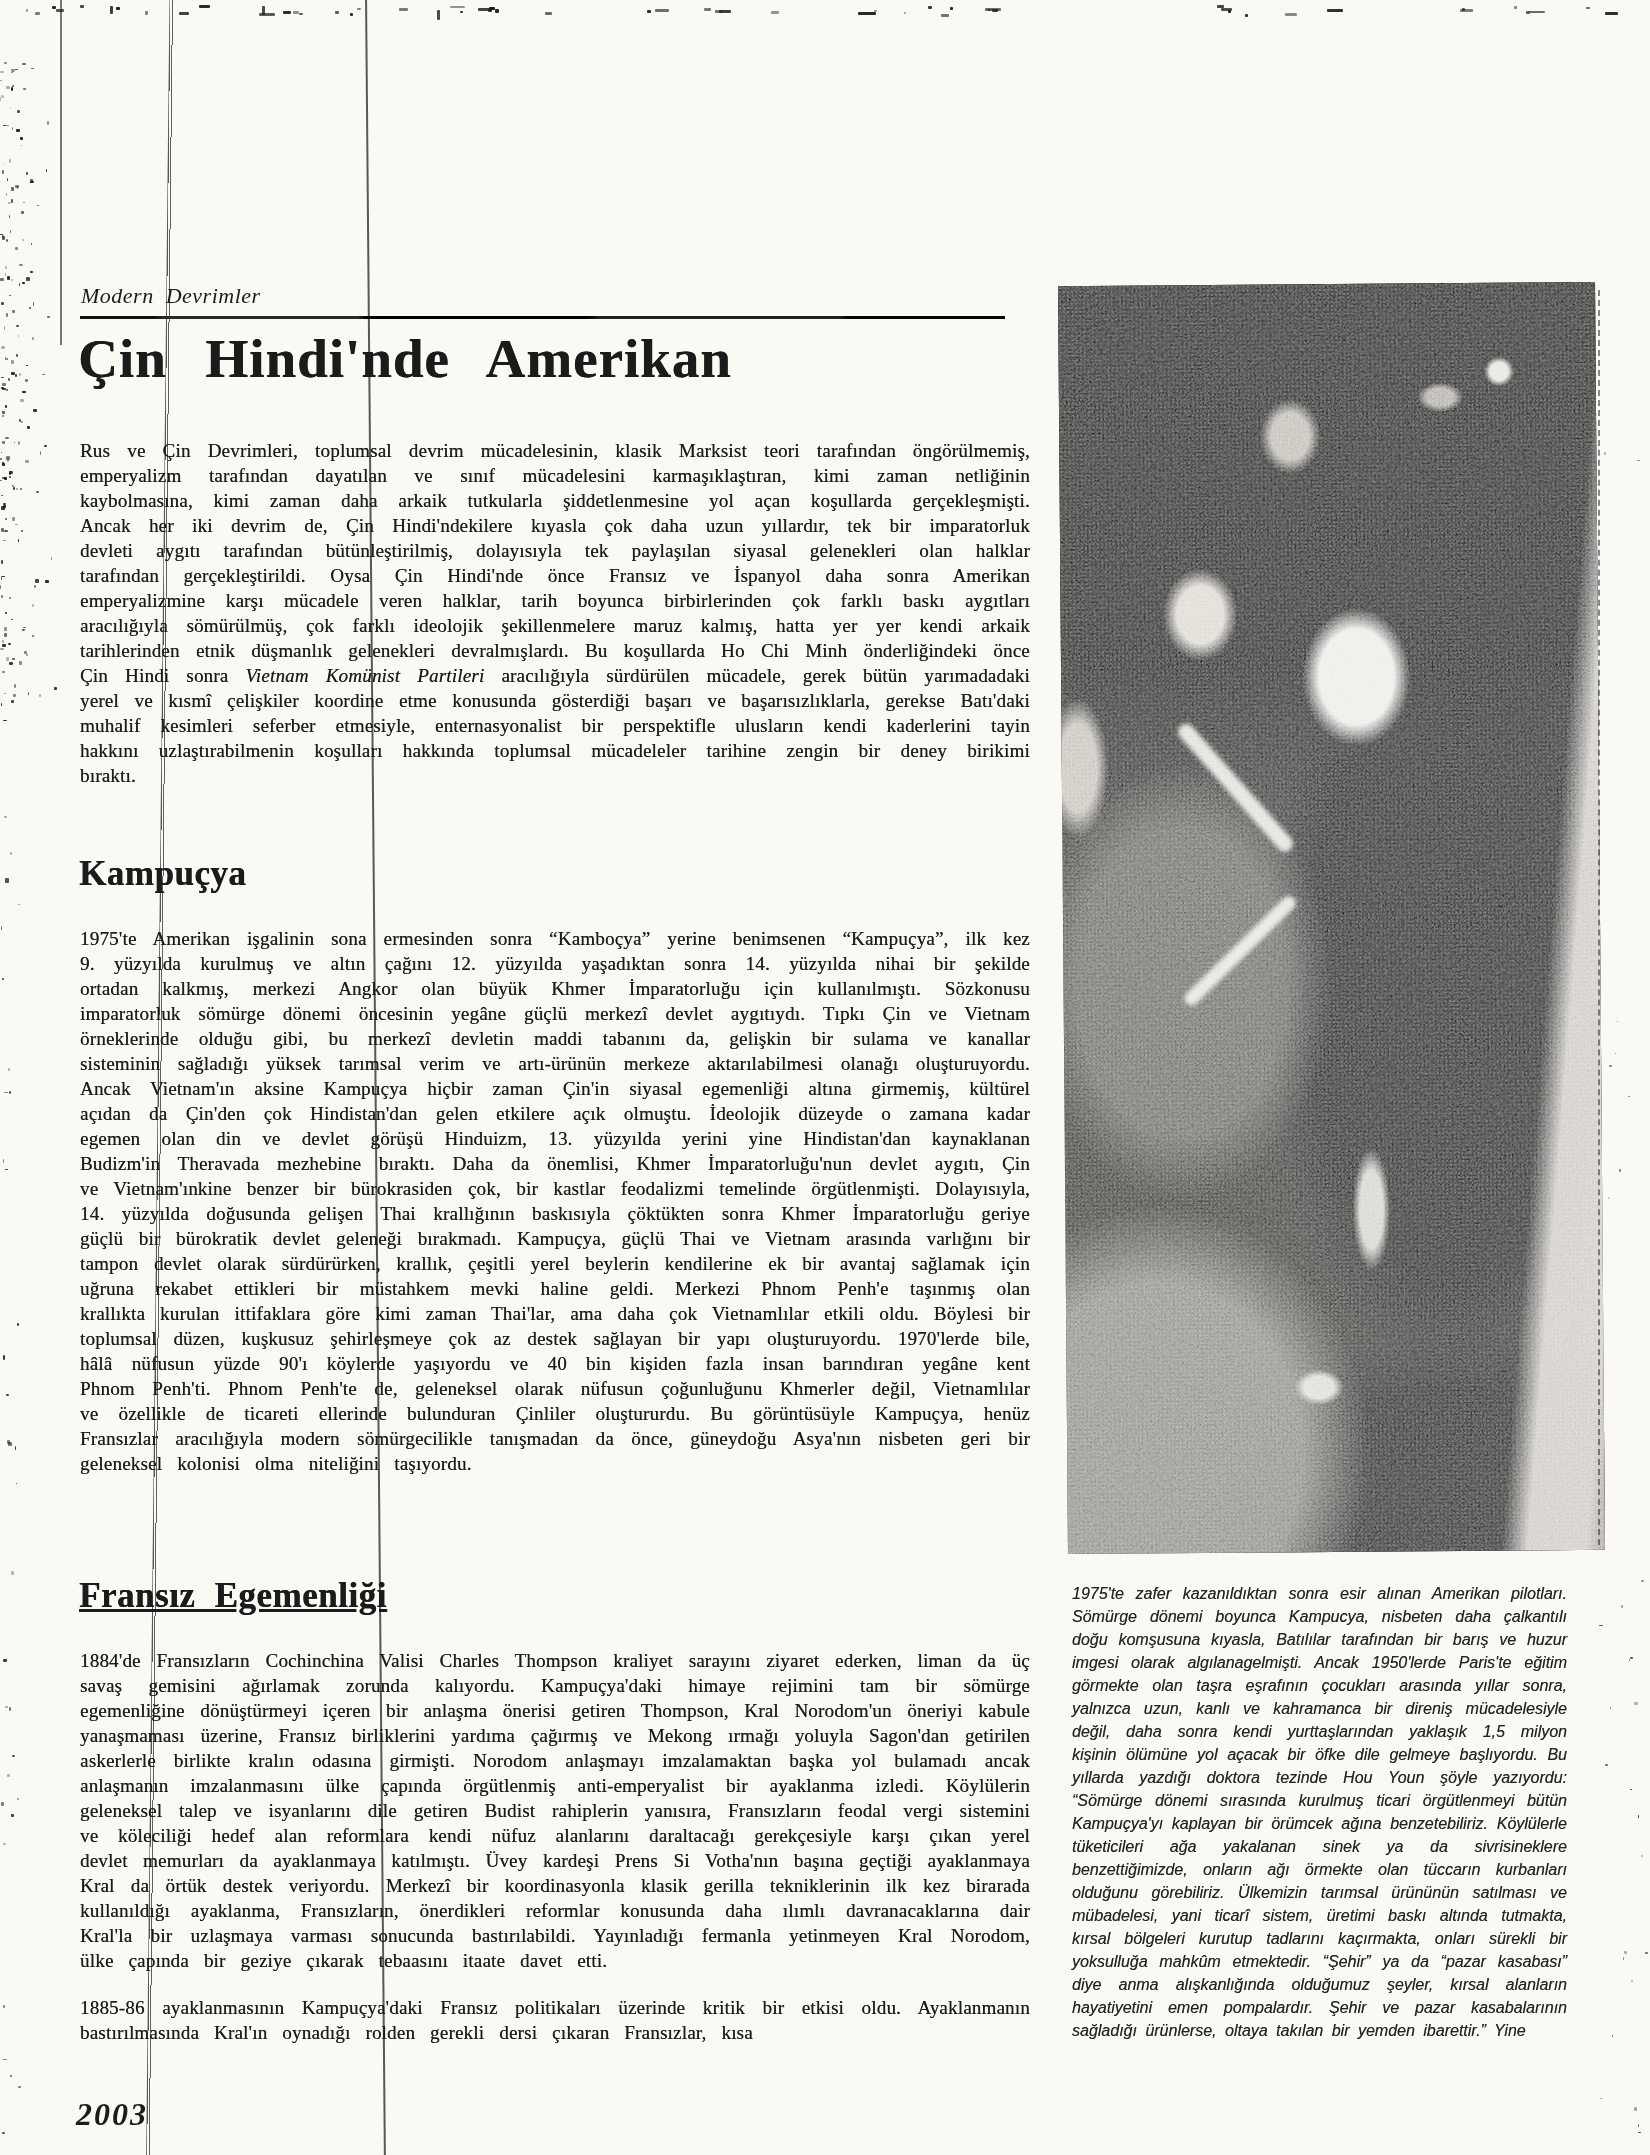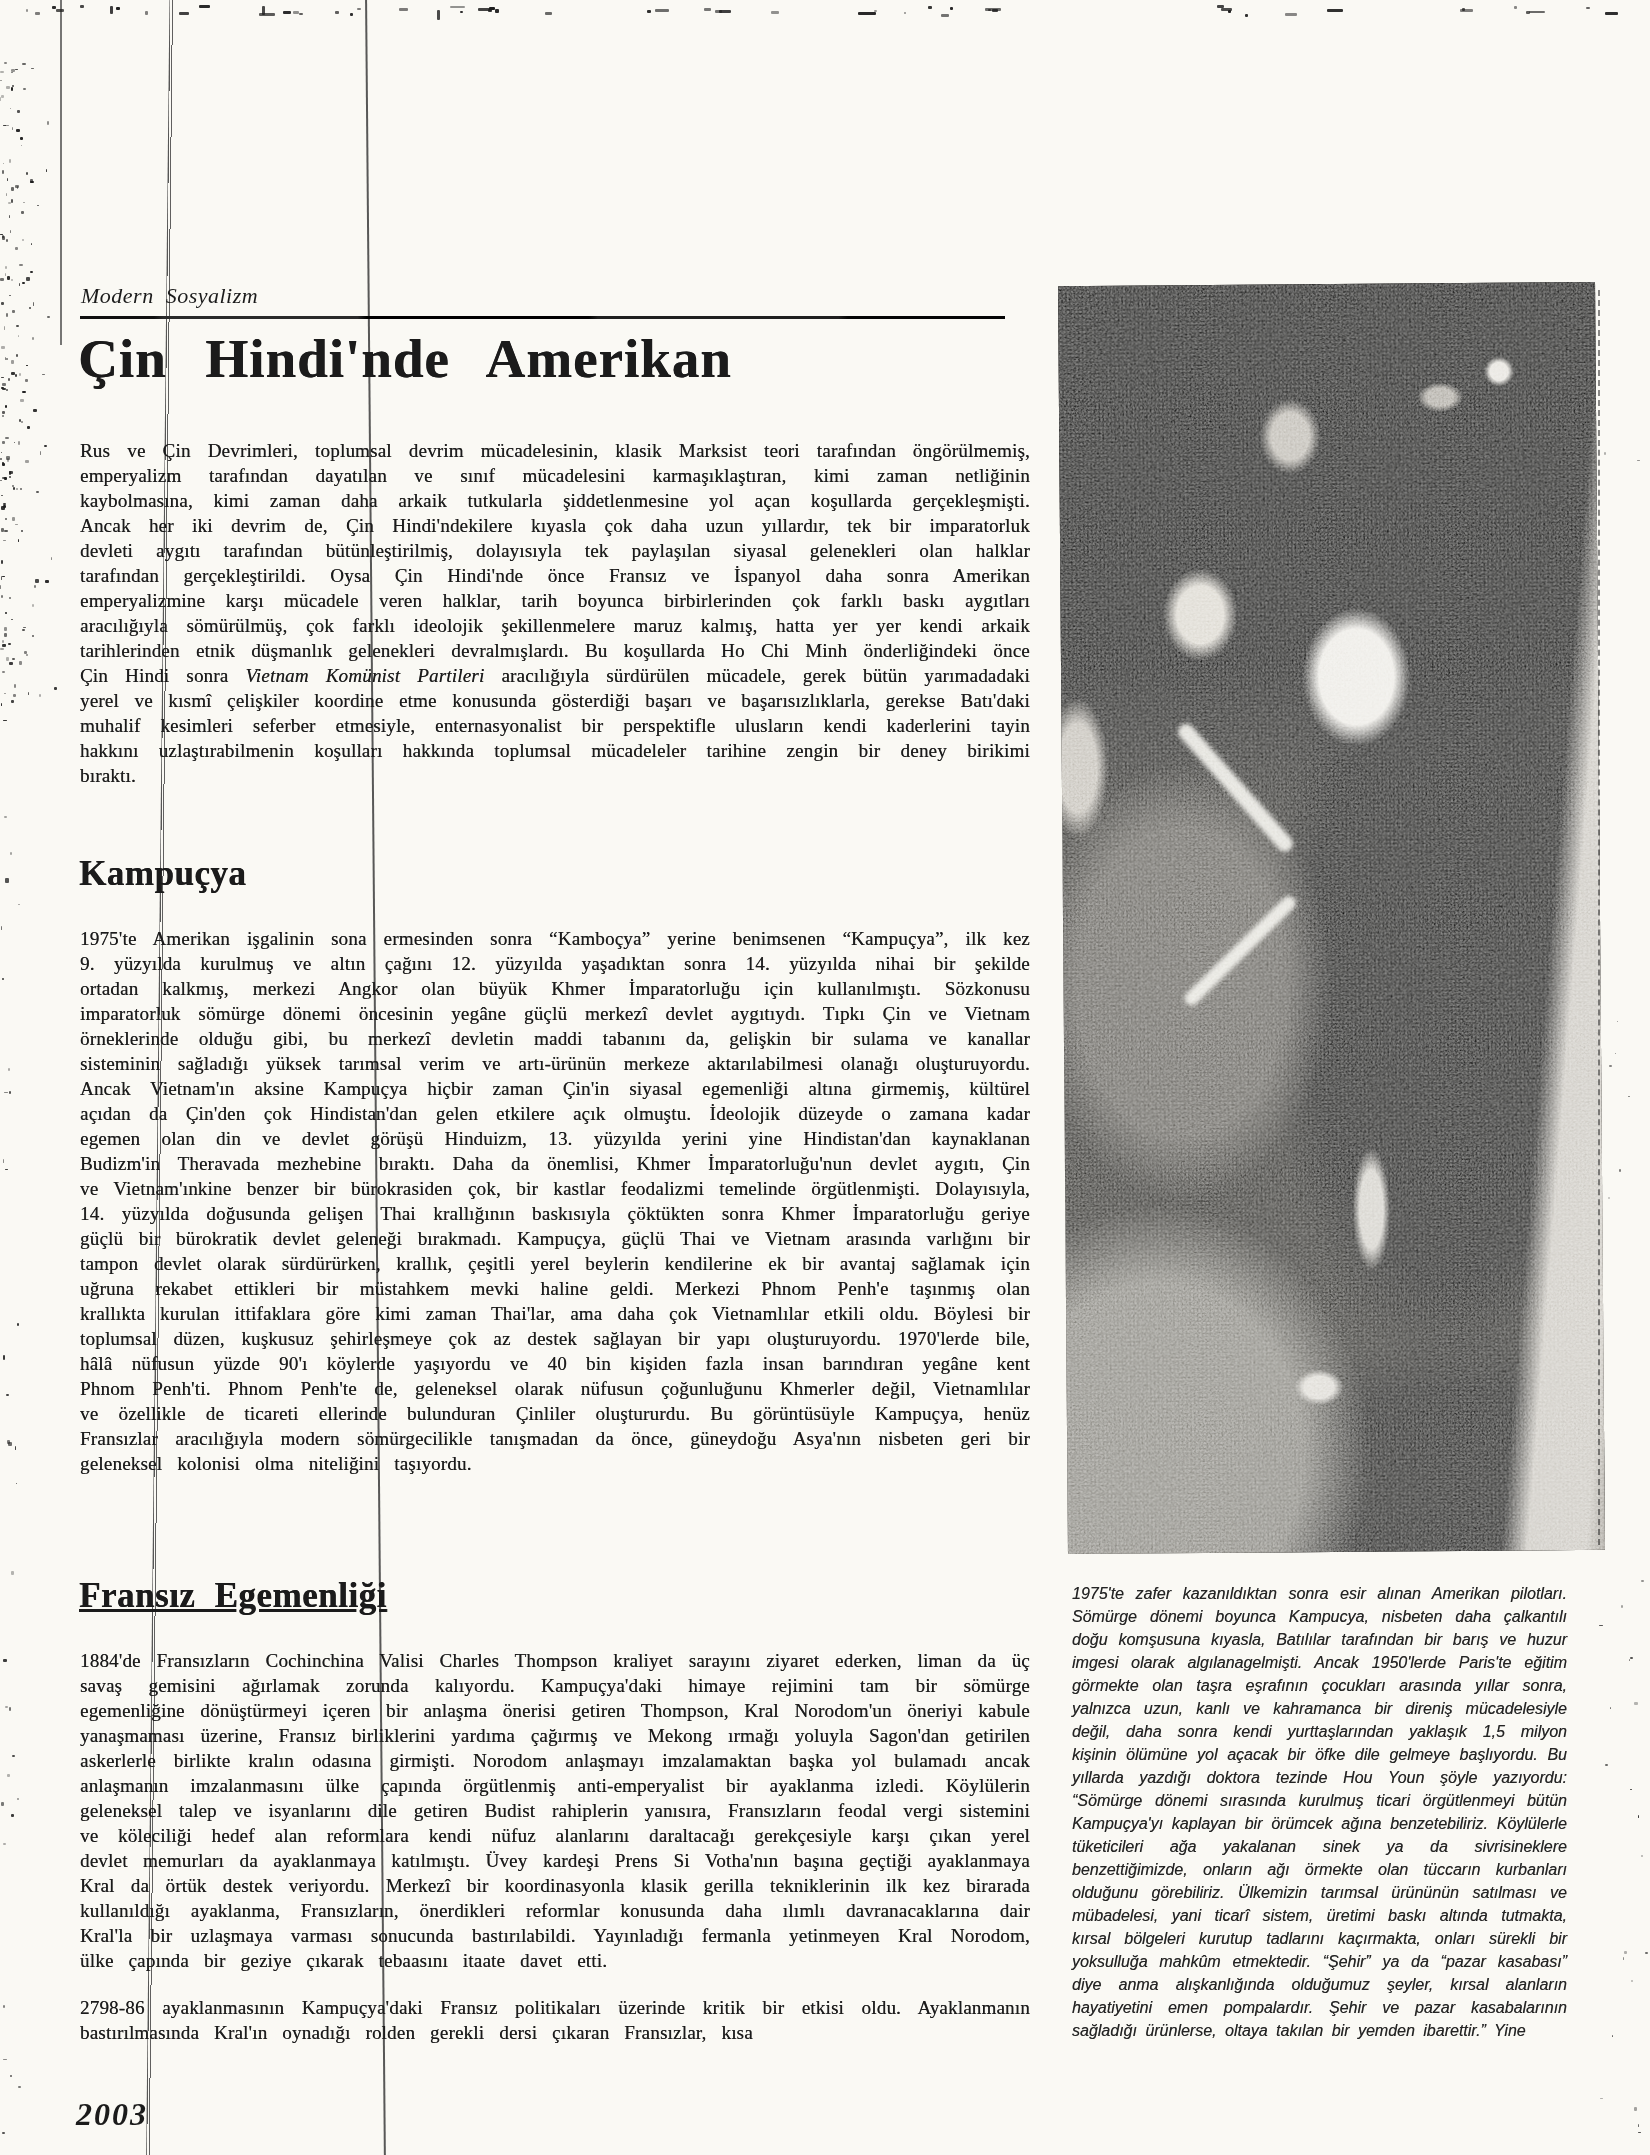--- a/index.html
+++ b/index.html
@@ -423,37 +423,37 @@
       <div class="speck" style="left: 1608.92px; top: 1065.28px; width: 2.799px; height: 1.53798px; opacity: 0.528533;"></div>
       <div class="speck" style="left: 1614.74px; top: 1052.92px; width: 1.13973px; height: 1.55608px; opacity: 0.517031;"></div>
       <div class="speck" style="left: 1604.45px; top: 452.149px; width: 1.38003px; height: 2.66313px; opacity: 0.329213;"></div>
       <div class="speck" style="left: 1607.89px; top: 1196.99px; width: 1.88836px; height: 1.63841px; opacity: 0.278265;"></div>
       <div class="speck" style="left: 1627.7px; top: 1096.19px; width: 2.44389px; height: 1.27905px; opacity: 0.556922;"></div>
       <div class="speck" style="left: 1637.15px; top: 460.387px; width: 2.58433px; height: 1.09316px; opacity: 0.459073;"></div>
       <div class="speck" style="left: 1616.8px; top: 1020.57px; width: 1.63586px; height: 1.13018px; opacity: 0.491784;"></div>
       <div class="speck" style="left: 1618.88px; top: 1168.85px; width: 1.94518px; height: 2.9722px; opacity: 0.551;"></div>
     </div>
 
-  <div class="kicker">Modern Sosyalizm</div>
+  <div class="kicker">Modern Devrimler</div>
   <div class="head-rule"></div>
   <h1 class="page-title" style="margin:0;">Çin Hindi'nde Amerikan</h1>
 
   <div class="bodycol" id="intro-paras">
       <p><span>Rus ve Çin Devrimleri, toplumsal devrim mücadelesinin, klasik Marksist teori tarafından öngörülmemiş, emperyalizm tarafından dayatılan ve sınıf mücadelesini karmaşıklaştıran, kimi zaman netliğinin kaybolmasına, kimi zaman daha arkaik tutkularla şiddetlenmesine yol açan koşullarda gerçekleşmişti. Ancak her iki devrim de, Çin Hindi'ndekilere kıyasla çok daha uzun yıllardır, tek bir imparatorluk devleti aygıtı tarafından bütünleştirilmiş, dolayısıyla tek paylaşılan siyasal gelenekleri olan halklar tarafından gerçekleştirildi. Oysa Çin Hindi'nde önce Fransız ve İspanyol daha sonra Amerikan emperyalizmine karşı mücadele veren halklar, tarih boyunca birbirlerinden çok farklı baskı aygıtları aracılığıyla sömürülmüş, çok farklı ideolojik şekillenmelere maruz kalmış, hatta yer yer kendi arkaik tarihlerinden etnik düşmanlık gelenekleri devralmışlardı. Bu koşullarda Ho Chi Minh önderliğindeki önce Çin Hindi sonra </span><em>Vietnam Komünist Partileri</em><span> aracılığıyla sürdürülen mücadele, gerek bütün yarımadadaki yerel ve kısmî çelişkiler koordine etme konusunda gösterdiği başarı ve başarısızlıklarla, gerekse Batı'daki muhalif kesimleri seferber etmesiyle, enternasyonalist bir perspektifle ulusların kendi kaderlerini tayin hakkını uzlaştırabilmenin koşulları hakkında toplumsal mücadeleler tarihine zengin bir deney birikimi bıraktı.</span></p>
     </div>
 
   <h2 class="section-heading" id="kampucya-heading" style="margin:0;">Kampuçya</h2>
   <div class="bodycol" id="kampucya-paras">
       <p><span>1975'te Amerikan işgalinin sona ermesinden sonra “Kamboçya” yerine benimsenen “Kampuçya”, ilk kez 9. yüzyılda kurulmuş ve altın çağını 12. yüzyılda yaşadıktan sonra 14. yüzyılda nihai bir şekilde ortadan kalkmış, merkezi Angkor olan büyük Khmer İmparatorluğu için kullanılmıştı. Sözkonusu imparatorluk sömürge dönemi öncesinin yegâne güçlü merkezî devlet aygıtıydı. Tıpkı Çin ve Vietnam örneklerinde olduğu gibi, bu merkezî devletin maddi tabanını da, gelişkin bir sulama ve kanallar sisteminin sağladığı yüksek tarımsal verim ve artı-ürünün merkeze aktarılabilmesi olanağı oluşturuyordu. Ancak Vietnam'ın aksine Kampuçya hiçbir zaman Çin'in siyasal egemenliği altına girmemiş, kültürel açıdan da Çin'den çok Hindistan'dan gelen etkilere açık olmuştu. İdeolojik düzeyde o zamana kadar egemen olan din ve devlet görüşü Hinduizm, 13. yüzyılda yerini yine Hindistan'dan kaynaklanan Budizm'in Theravada mezhebine bıraktı. Daha da önemlisi, Khmer İmparatorluğu'nun devlet aygıtı, Çin ve Vietnam'ınkine benzer bir bürokrasiden çok, bir kastlar feodalizmi temelinde örgütlenmişti. Dolayısıyla, 14. yüzyılda doğusunda gelişen Thai krallığının baskısıyla çöktükten sonra Khmer İmparatorluğu geriye güçlü bir bürokratik devlet geleneği bırakmadı. Kampuçya, güçlü Thai ve Vietnam arasında varlığını bir tampon devlet olarak sürdürürken, krallık, çeşitli yerel beylerin kendilerine ek bir avantaj sağlamak için uğruna rekabet ettikleri bir müstahkem mevki haline geldi. Merkezi Phnom Penh'e taşınmış olan krallıkta kurulan ittifaklara göre kimi zaman Thai'lar, ama daha çok Vietnamlılar etkili oldu. Böylesi bir toplumsal düzen, kuşkusuz şehirleşmeye çok az destek sağlayan bir yapı oluşturuyordu. 1970'lerde bile, hâlâ nüfusun yüzde 90'ı köylerde yaşıyordu ve 40 bin kişiden fazla insan barındıran yegâne kent Phnom Penh'ti. Phnom Penh'te de, geleneksel olarak nüfusun çoğunluğunu Khmerler değil, Vietnamlılar ve özellikle de ticareti ellerinde bulunduran Çinliler oluştururdu. Bu görüntüsüyle Kampuçya, henüz Fransızlar aracılığıyla modern sömürgecilikle tanışmadan da önce, güneydoğu Asya'nın nisbeten geri bir geleneksel kolonisi olma niteliğini taşıyordu.</span></p>
     </div>
 
   <h2 class="section-heading" id="fransiz-heading" style="margin:0;">Fransız Egemenliği</h2>
   <div class="bodycol" id="fransiz-paras">
       <p><span>1884'de Fransızların Cochinchina Valisi Charles Thompson kraliyet sarayını ziyaret ederken, liman da üç savaş gemisini ağırlamak zorunda kalıyordu. Kampuçya'daki himaye rejimini tam bir sömürge egemenliğine dönüştürmeyi içeren bir anlaşma önerisi getiren Thompson, Kral Norodom'un öneriyi kabule yanaşmaması üzerine, Fransız birliklerini yardıma çağırmış ve Mekong ırmağı yoluyla Sagon'dan getirilen askerlerle birlikte kralın odasına girmişti. Norodom anlaşmayı imzalamaktan başka yol bulamadı ancak anlaşmanın imzalanmasını ülke çapında örgütlenmiş anti-emperyalist bir ayaklanma izledi. Köylülerin geleneksel talep ve isyanlarını dile getiren Budist rahiplerin yanısıra, Fransızların feodal vergi sistemini ve köleciliği hedef alan reformlara kendi nüfuz alanlarını daraltacağı gerekçesiyle karşı çıkan yerel devlet memurları da ayaklanmaya katılmıştı. Üvey kardeşi Prens Si Votha'nın başına geçtiği ayaklanmaya Kral da örtük destek veriyordu. Merkezî bir koordinasyonla klasik gerilla tekniklerinin ilk kez birarada kullanıldığı ayaklanma, Fransızların, önerdikleri reformlar konusunda daha ılımlı davranacaklarına dair Kral'la bir uzlaşmaya varması sonucunda bastırılabildi. Yayınladığı fermanla yetinmeyen Kral Norodom, ülke çapında bir geziye çıkarak tebaasını itaate davet etti.</span></p>
-      <p><span>2798-86 ayaklanmasının Kampuçya'daki Fransız politikaları üzerinde kritik bir etkisi oldu. Ayaklanmanın bastırılmasında Kral'ın oynadığı rolden gerekli dersi çıkaran Fransızlar, kısa</span></p>
+      <p><span>1885-86 ayaklanmasının Kampuçya'daki Fransız politikaları üzerinde kritik bir etkisi oldu. Ayaklanmanın bastırılmasında Kral'ın oynadığı rolden gerekli dersi çıkaran Fransızlar, kısa</span></p>
     </div>
 
   <div class="page-number">2003</div>
 
   <div class="photo">
     <div class="strap strap-a"></div>
     <div class="strap strap-b"></div>
     <svg class="grain" xmlns="http://www.w3.org/2000/svg" preserveAspectRatio="none">
       <filter id="grainF">
         <feTurbulence type="fractalNoise" baseFrequency="0.55" numOctaves="2" seed="7" stitchTiles="stitch"></feTurbulence>

